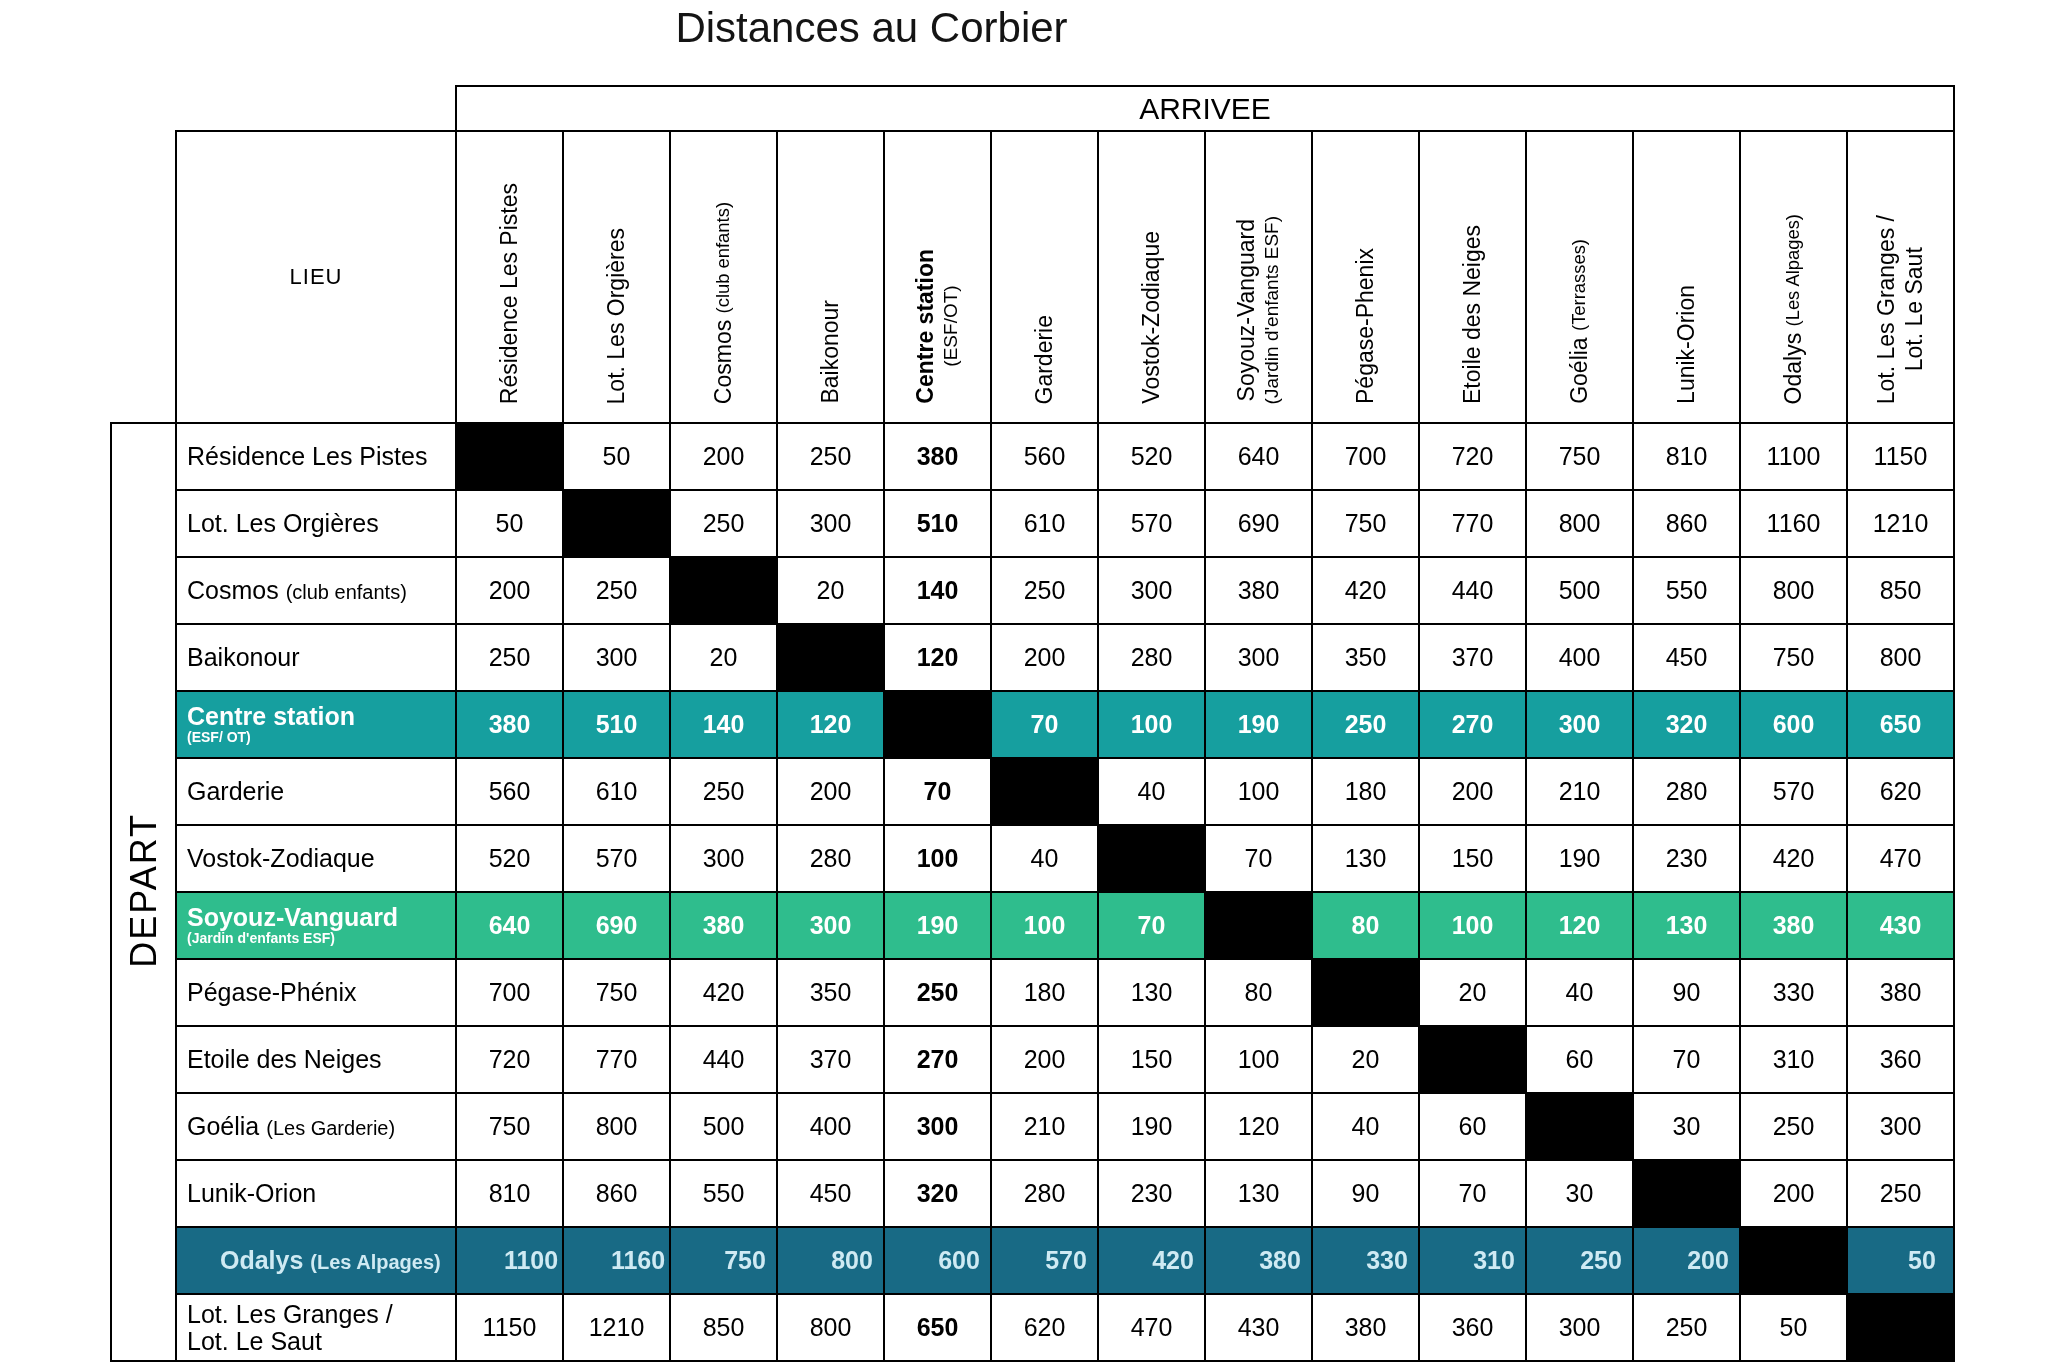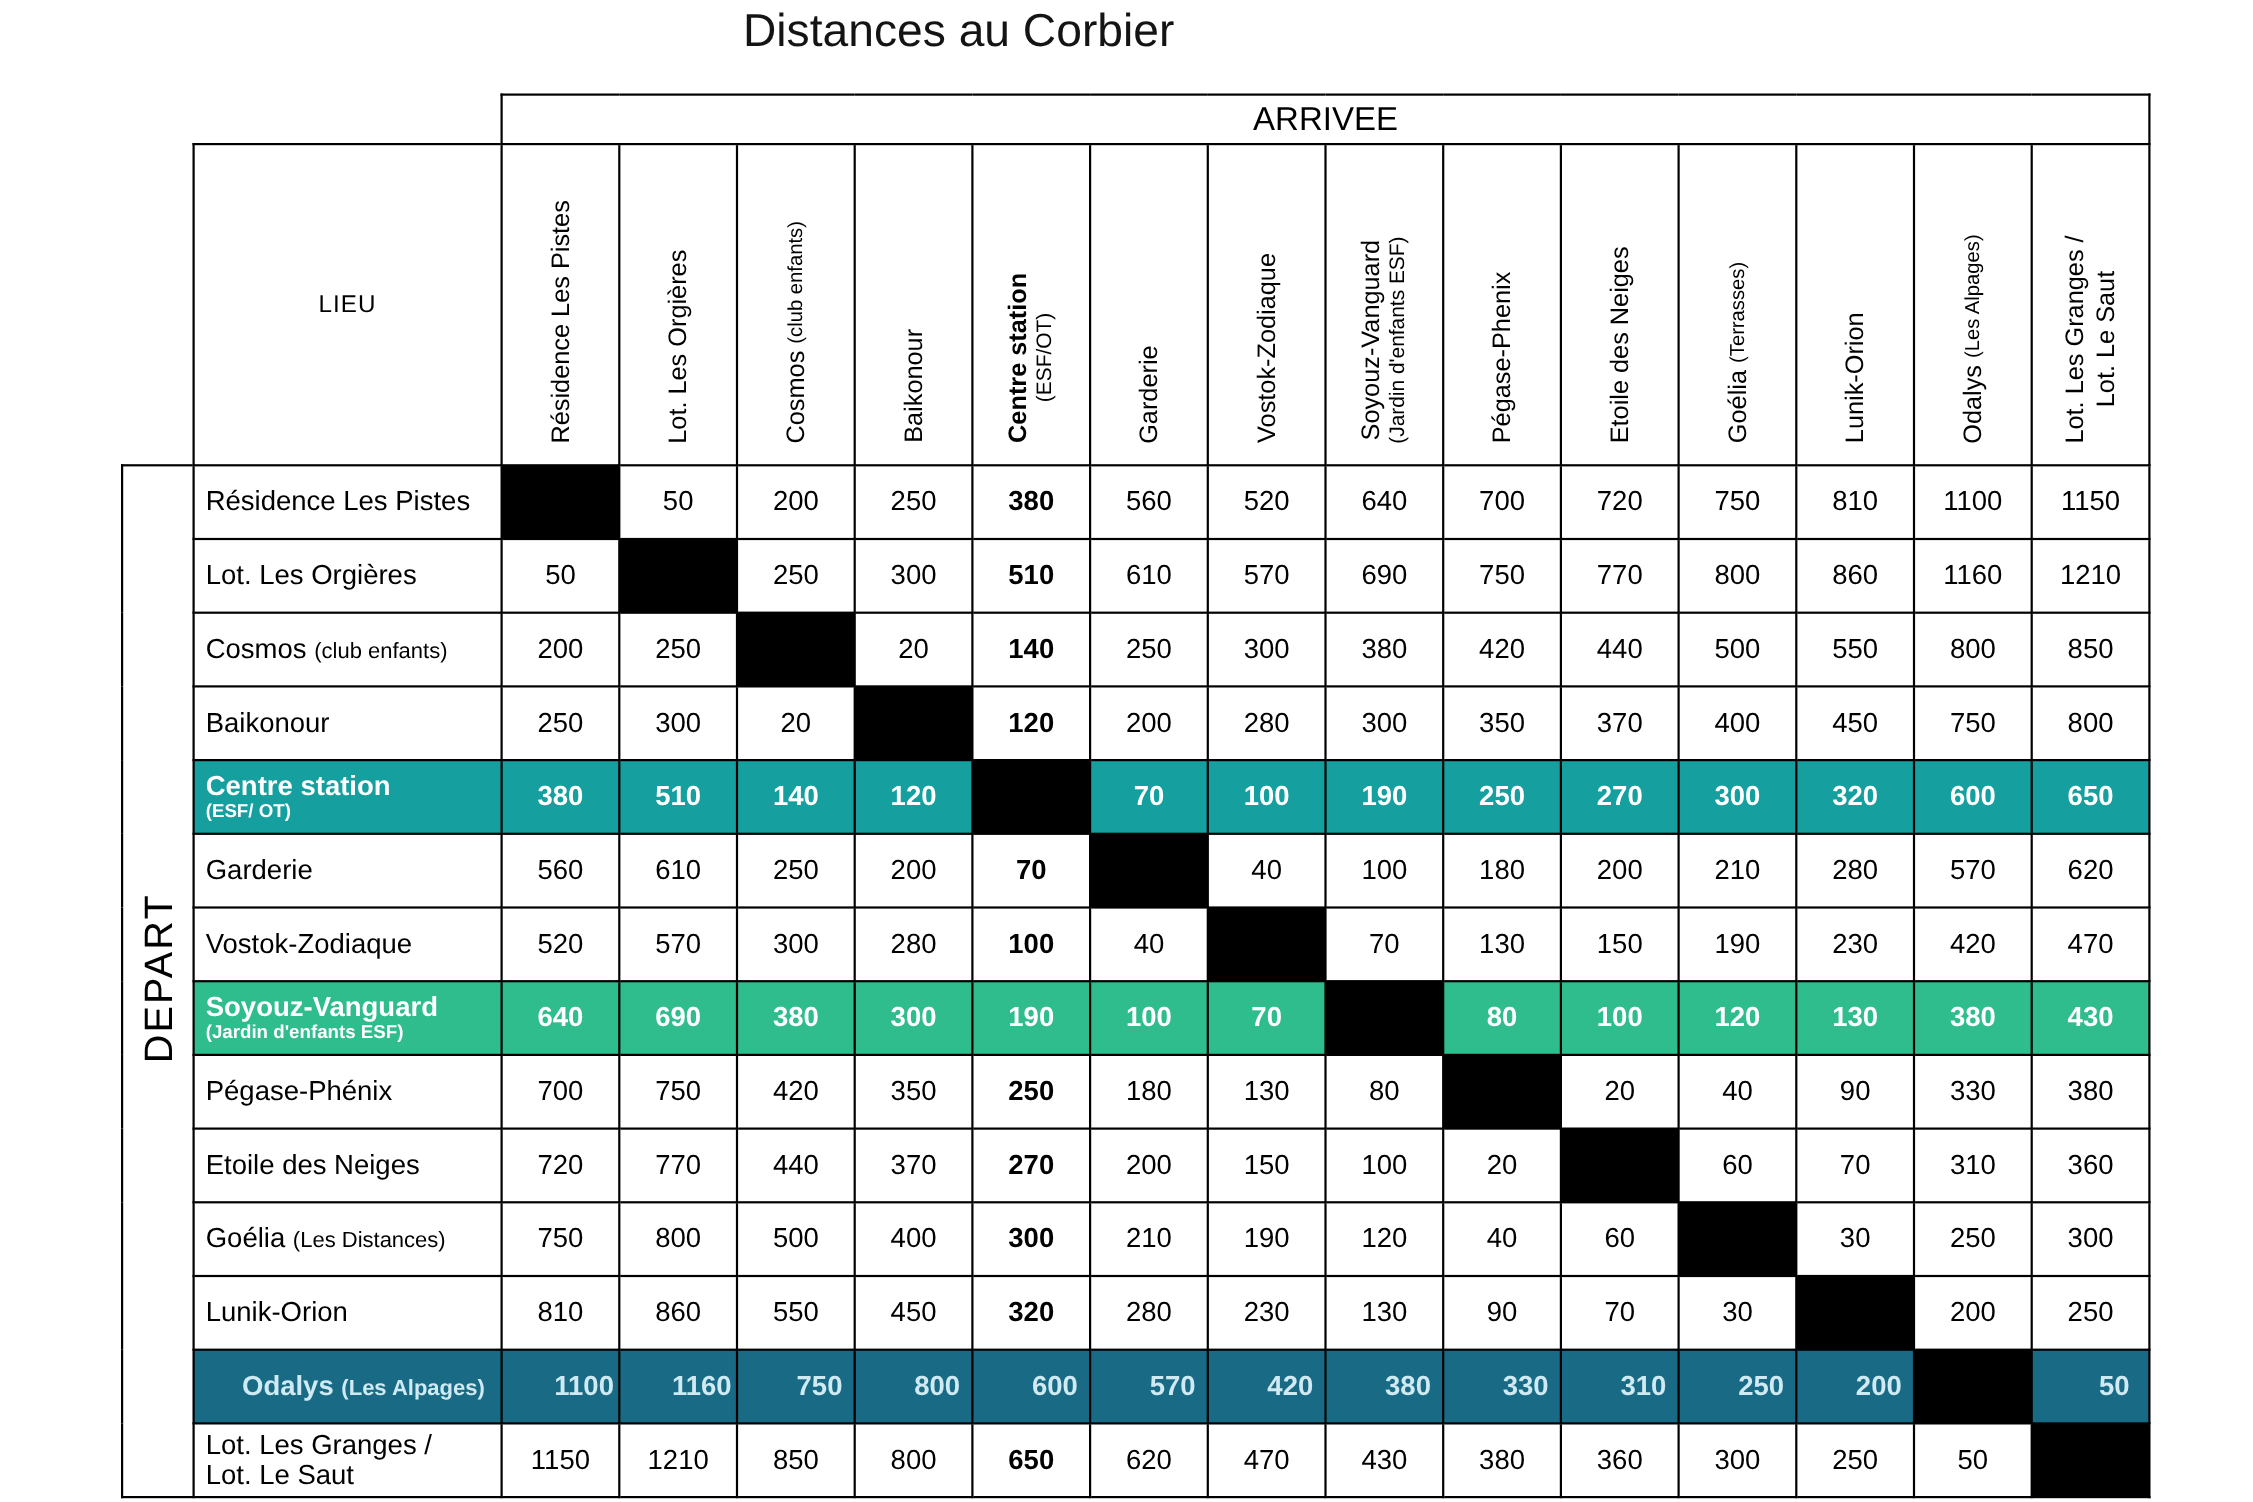--- a/index.html
+++ b/index.html
@@ -33,21 +33,21 @@
   .vtext.b > div:first-child { font-weight:bold; }
   .vtext .sub { font-size:19px; }
   .paren { font-size:0.8em; }
   tbody tr { height:67px; }
   td.depart { background:#fff; text-align:center; vertical-align:middle; }
   .depart-text {
     display:inline-block; writing-mode:vertical-rl; transform:rotate(180deg);
     font-size:36px; letter-spacing:2px;
   }
   td.lbl { vertical-align:middle; padding-left:10px; font-size:25px; line-height:1.08; }
-  td.lbl .sub { font-size:17px; }
+  td.lbl .sub { font-size:14px; }
   td.val { text-align:center; font-size:25px; }
   td.bcol { font-weight:bold; }
   td.diag { background:var(--diagonal,#000); }
   tr.r-teal td.lbl, tr.r-teal td.val { background:var(--teal,#169f9f); color:#fff; font-weight:bold; }
   tr.r-green td.lbl, tr.r-green td.val { background:var(--green,#2fbd8d); color:#fff; font-weight:bold; }
   tr.r-darkteal td.lbl, tr.r-darkteal td.val { background:var(--dark-teal,#186a85); color:var(--dark-teal-text,#cfeaf3); font-weight:bold;padding-left:43px; }
   tr.r-teal td.diag, tr.r-green td.diag, tr.r-darkteal td.diag { background:var(--diagonal,#000); }
 </style>
 </head>
 <body>
@@ -286,21 +286,21 @@
         <td class="val">100</td>
         <td class="val">20</td>
         <td class="val diag"></td>
         <td class="val">60</td>
         <td class="val">70</td>
         <td class="val">310</td>
         <td class="val">360</td>
       </tr>
       <tr class="r-normal">
         <td class="lbl">
-          <div>Goélia <span class="paren">(Les Distances)</span></div>
+          <div>Goélia <span class="paren">(Les Garderie)</span></div>
         </td>
         <td class="val">750</td>
         <td class="val">800</td>
         <td class="val">500</td>
         <td class="val">400</td>
         <td class="val bcol">300</td>
         <td class="val">210</td>
         <td class="val">190</td>
         <td class="val">120</td>
         <td class="val">40</td>

